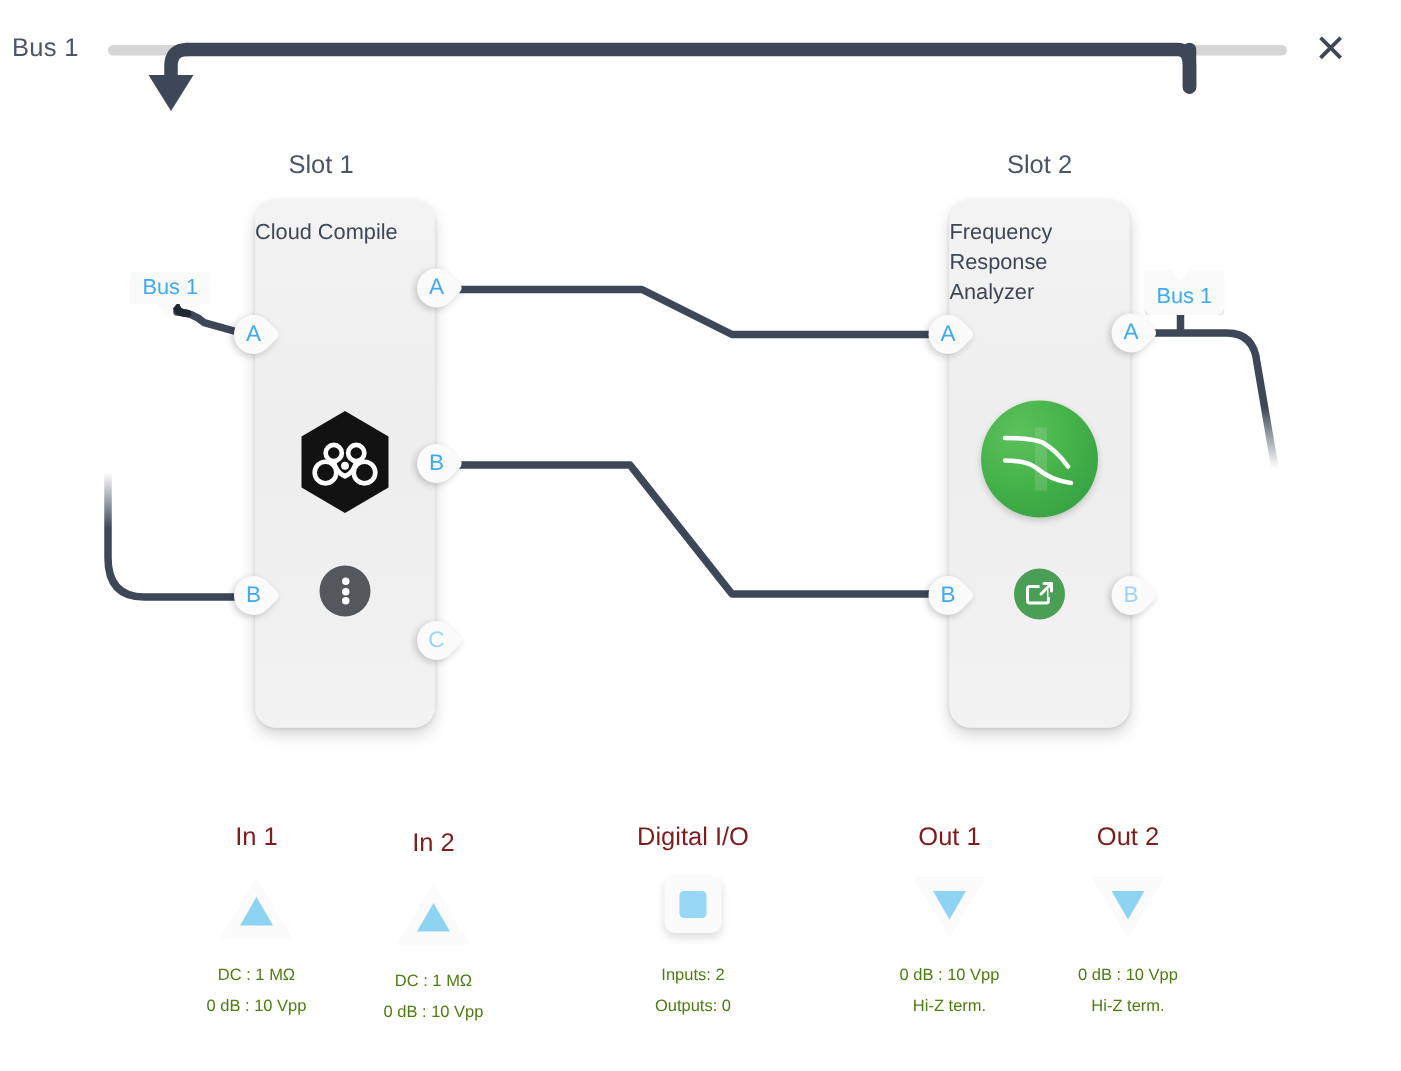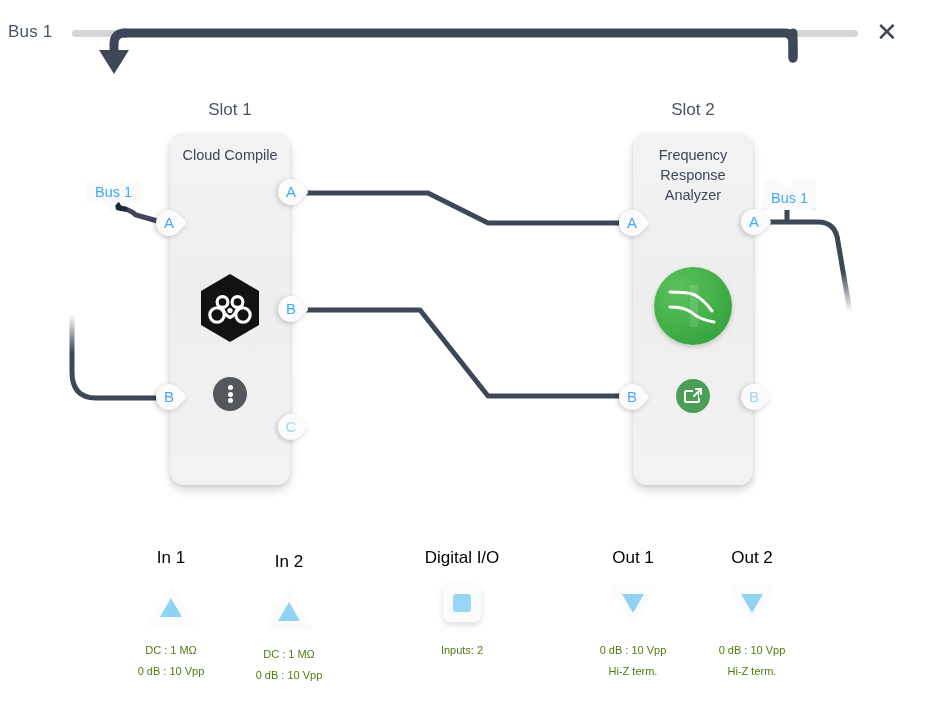--- a/index.html
+++ b/index.html
@@ -59,38 +59,37 @@
   #canvas svg { display: block; }
 
   
   .slot-title {
     position: absolute;
     font-size: 17px;
     color: #4a5568;
     text-align: center;
     width: 160px;
   }
-  #slot1-title { left: 150px; top: 100px; }
+  #slot1-title { left: 134px; top: 100px; }
   #slot2-title { left: 613px; top: 100px; }
 
   
   .slot-panel {
     position: absolute;
     width: 120px;
     border-radius: 14px;
     background: linear-gradient(180deg, #f3f3f3 0%, #eeeeee 45%, #f2f2f2 100%);
     box-shadow: 0 5px 10px rgba(0,0,0,0.16), 0 1px 3px rgba(0,0,0,0.10);
   }
   #slot1-panel { left: 170px; top: 133px; height: 352px; }
   #slot2-panel { left: 633px; top: 133px; height: 352px; }
 
   .slot-name {
     position: absolute;
     top: 12px; left: 0; right: 0;
-    text-align: center;
     font-size: 14.5px;
     line-height: 20px;
     color: #3d4758;
   }
 
   
   .hex-logo {
     position: absolute;
     left: 50%;
     top: 140px;
@@ -199,21 +198,21 @@
     left: 0; top: 548px;
     width: 934px; height: 166px;
   }
   .conn {
     position: absolute;
     width: 150px;
     text-align: center;
   }
   .conn-title {
     font-size: 17px;
-    color: #000000;
+    color: #7f1d1d;
     margin-bottom: 12px;
   }
   .conn-glyph-wrap {
     height: 52px;
     position: relative;
   }
   .tri {
     position: absolute;
     left: 50%;
     margin-left: -26px;
@@ -427,20 +426,21 @@
 
   <div class="conn" id="conn-dio">
     <div class="conn-title">Digital I/O</div>
     <div class="conn-glyph-wrap">
       <div class="sq">
           <i></i>
         </div>
     </div>
     <div class="conn-sub">
       <div>Inputs: 2</div>
+      <div>Outputs: 0</div>
     </div>
   </div>
 
   <div class="conn" id="conn-out1">
     <div class="conn-title">Out 1</div>
     <div class="conn-glyph-wrap">
       <div class="tri">
         <svg width="52" height="46" viewBox="0 0 52 46" xmlns="http://www.w3.org/2000/svg">
           <path d="M26 43 L3 6 Q1 2 5 2 L47 2 Q51 2 49 6 Z" fill="#fbfbfb"></path>
           <path d="M26 31 L15 12 L37 12 Z" fill="#8ed3f2"></path>

